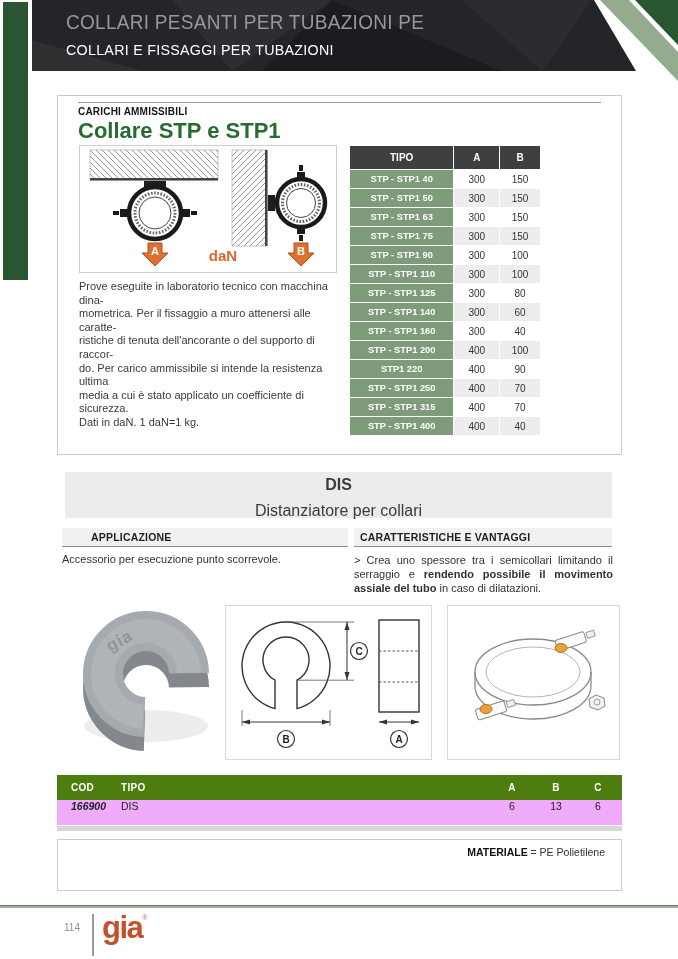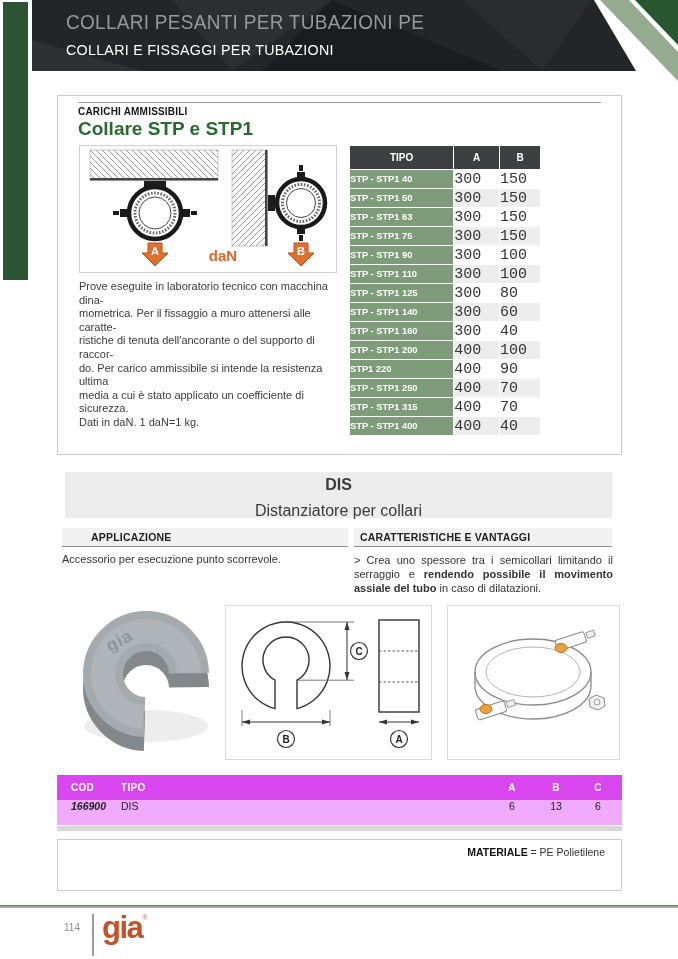--- a/index.html
+++ b/index.html
@@ -28,33 +28,33 @@
               clip-path:polygon(603px 0, 646px 0, 646px 45px); }
   .hdr-title { position:absolute; left:34px; top:11px; font-size:20px; color:#96989a; letter-spacing:.3px;
                transform:scaleX(.95); transform-origin:left; white-space:nowrap; }
   .hdr-sub   { position:absolute; left:34px; top:41px; font-size:15px; color:#fff; letter-spacing:.3px;
                transform:scaleX(.95); transform-origin:left; white-space:nowrap; }
 
   
   .s1-box { position:absolute; left:57px; top:95px; width:565px; height:360px; border:1px solid #c9c9c9; background:#fff; }
   .s1-kicker { position:absolute; left:20px; right:20px; top:6px; border-top:1px solid #9b9b9b; padding-top:3px;
                font-size:10px; font-weight:bold; color:#161616; letter-spacing:.2px; }
-  .s1-title { position:absolute; left:20px; top:22px; font-size:19px; font-weight:bold; color:#276b31; }
+  .s1-title { position:absolute; left:20px; top:22px; font-size:22px; font-weight:bold; color:#276b31; }
   .diagram-box { position:absolute; left:21px; top:49px; width:258px; height:128px; border:1px solid #cfcfcf; background:#fff; }
   .s1-par { position:absolute; left:21px; top:184px; width:266px; font-size:11px; line-height:13.6px; color:#3a3a3a; }
 
   
   .stp-table { position:absolute; left:291px; top:49px; width:192px; border-collapse:separate; border-spacing:1px; }
   .stp-table th { background:#3e3f41; color:#fff; font-size:10px; font-weight:bold; height:23px; text-align:center; }
   .stp-table th.tipo { width:104px; }
   .stp-table th.a { width:45px; }
   .stp-table th.b { width:40px; }
-  .stp-table td { height:18px; }
+  .stp-table td { height:18px; text-align:center; }
   .stp-table td.tipo { background:#7e9c7a; color:#fff; font-size:9.3px; font-weight:bold; }
-  .stp-table td.val { background:#fff; color:#333; font-size:15px;font-family:Liberation Mono, monospace; }
+  .stp-table td.val { background:#fff; color:#333; font-size:10px; }
   .stp-table tr:nth-child(even) td.val { background:#ededed; }
 
   
   .dis-band { position:absolute; left:65px; top:472px; width:547px; height:46px; background:#ececec; text-align:center; }
   .dis-title { font-size:16px; font-weight:bold; color:#3b3b3b; margin-top:4px; }
   .dis-sub { font-size:16px; color:#3b3b3b; margin-top:8px; }
 
   
   .col-head { position:absolute; height:19px; background:#f1f1f1; border-bottom:1.5px solid #8c8c8c;
               font-size:10.5px; font-weight:bold; color:#1f1f1f; padding:3px 0 0 6px; letter-spacing:.2px; }
@@ -64,21 +64,21 @@
   .feat-text { position:absolute; left:354px; top:553px; width:259px; font-size:11px; line-height:14px;
                color:#333; text-align:justify; }
   .feat-text .b { font-weight:bold; }
 
   
   .spacer-photo { position:absolute; left:62px; top:600px; width:170px; height:164px; }
   .draw-box-a { position:absolute; left:225px; top:605px; width:207px; height:155px; border:1px solid #d9d9d9; background:#fff; }
   .draw-box-b { position:absolute; left:447px; top:605px; width:173px; height:155px; border:1px solid #d9d9d9; background:#fff; }
 
   
-  .dis-thead { position:absolute; left:57px; top:775px; width:565px; height:25px; background:#d946ef;
+  .dis-thead { position:absolute; left:57px; top:775px; width:565px; height:25px; background:#4d7c0f;
                display:flex; align-items:center; color:#fff; font-size:10px; font-weight:bold; letter-spacing:.3px; }
   .dis-row { position:absolute; left:57px; top:800px; width:565px; height:25px; background:#f0abfc;
              display:flex; align-items:flex-start; color:#222; font-size:10.5px; }
   .c-cod { width:64px; padding-left:14px; }
   .c-tipo { flex:1; }
   .c-a, .c-b { width:44px; text-align:center; }
   .c-c { width:40px; text-align:center; margin-right:4px; }
   .cod-val { font-weight:bold; font-style:italic; }
   .dis-bar { position:absolute; left:57px; top:826px; width:565px; height:5px; background:#d7d7d7; }
 

